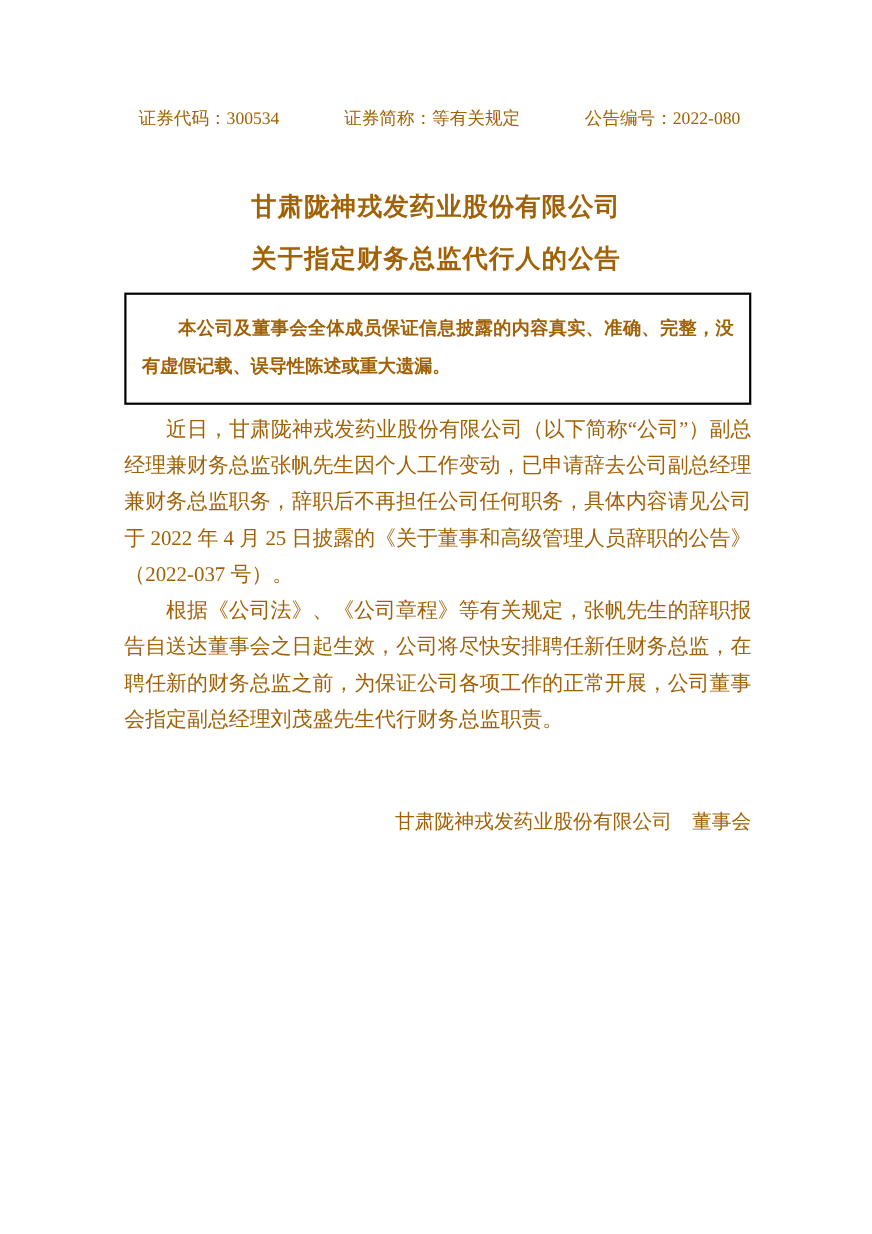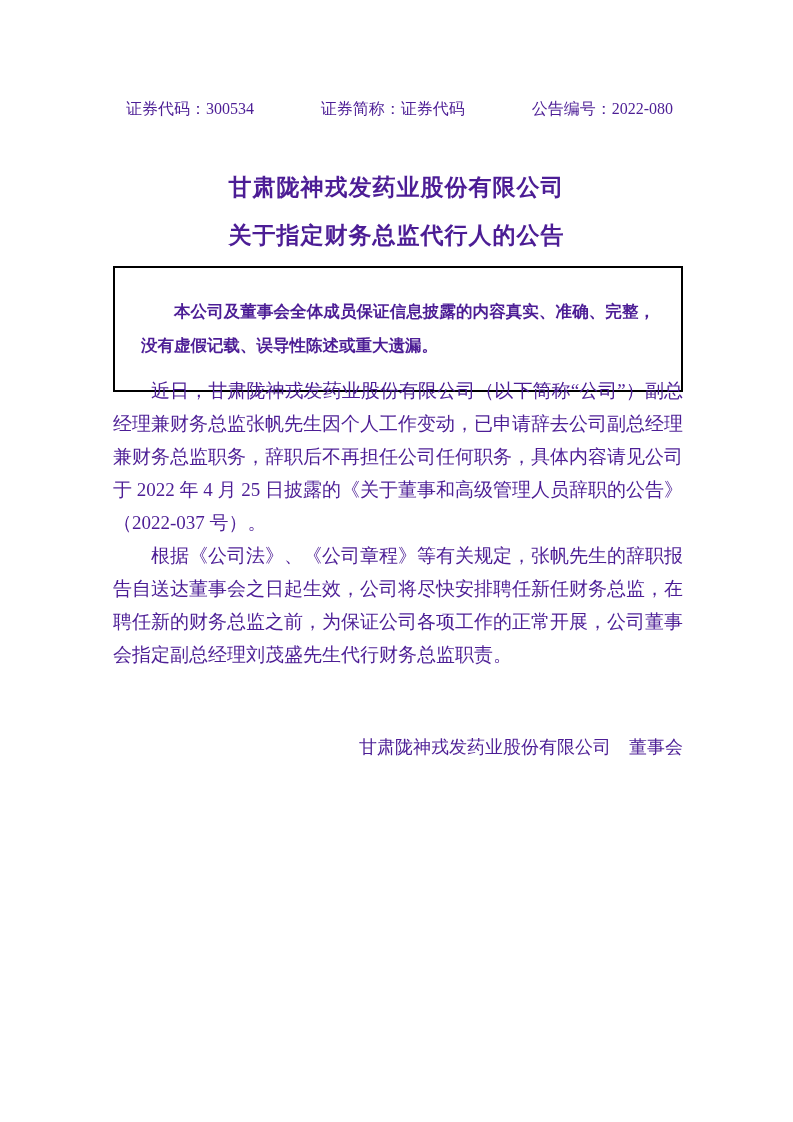--- a/index.html
+++ b/index.html
@@ -5,21 +5,21 @@
   html, body {
     margin: 0;
     padding: 0;
     background: #ffffff;
   }
   .page {
     position: relative;
     width: 793px;
     height: 1122px;
     background: #ffffff;
-    color: #4c1d95;
+    color: #a16207;
     font-family: "Liberation Serif", "DejaVu Serif", serif;
     overflow: hidden;
   }
   
   .doc-header {
     position: absolute;
     top: 98px;
     left: 126px;
     right: 120px;
     display: flex;
@@ -51,21 +51,21 @@
     box-sizing: border-box;
     border: 2px solid #000000;
     padding: 10px 10px 12px 10px;
     font-family: "Liberation Sans", "DejaVu Sans", sans-serif;
     font-weight: bold;
     font-size: 16.5px;
     line-height: 34px;
     text-align: justify;
   }
   .disclaimer-box p {
-    margin: 16px;
+    margin: 4px;
     text-indent: 2em;
   }
   
   .body-block {
     position: absolute;
     top: 374px;
     left: 113px;
     width: 570px;
     font-size: 19px;
     line-height: 33px;
@@ -106,21 +106,21 @@
     white-space: nowrap;
   }
 </style>
 </head>
 <body>
 
 <div class="page">
 
   <div class="doc-header">
     <span>证券代码：300534</span>
-    <span>证券简称：证券代码</span>
+    <span>证券简称：等有关规定</span>
     <span>公告编号：2022-080</span>
   </div>
 
   <div class="title-block">
     <div>甘肃陇神戎发药业股份有限公司</div>
     <div>关于指定财务总监代行人的公告</div>
   </div>
 
   <div class="disclaimer-box">
     <p>本公司及董事会全体成员保证信息披露的内容真实、准确、完整，没有虚假记载、误导性陈述或重大遗漏。</p>

